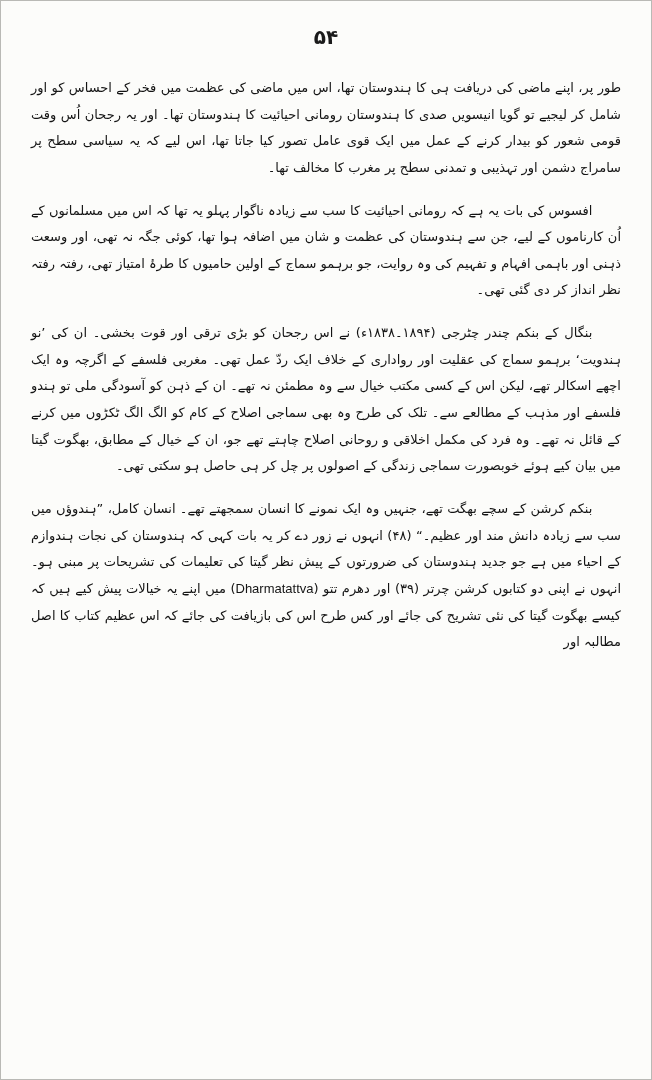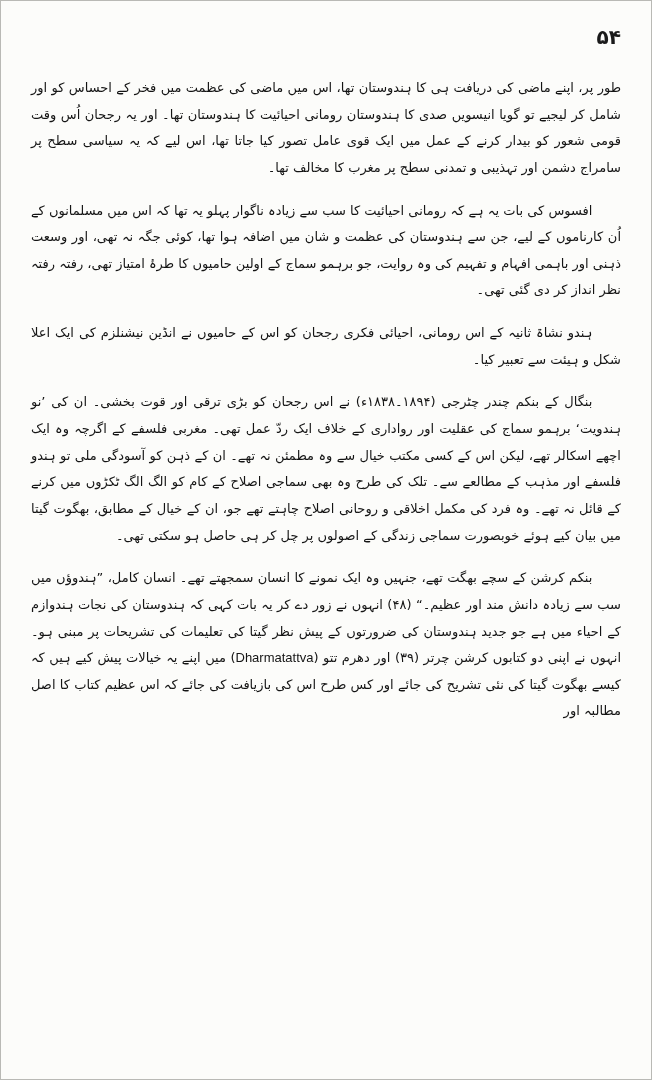--- a/index.html
+++ b/index.html
@@ -20,21 +20,21 @@
     direction: rtl;
   }
   .page-inner {
     position: absolute;
     top: 24px;
     right: 30px;
     left: 30px;
     bottom: 40px;
   }
   .page-number {
-    text-align: right;
+    text-align: center;
     font-size: 20px;
     font-weight: bold;
     color: #1a1a1a;
     margin-bottom: 26px;
     letter-spacing: 1px;
   }
   .text-body {
     direction: rtl;
     text-align: justify;
     text-justify: inter-word;
@@ -58,18 +58,17 @@
 </style>
 </head>
 <body>
 
 <div class="page">
   <div class="page-inner">
     <div class="page-number">۵۴</div>
     <div class="text-body">
         <p>طور پر، اپنے ماضی کی دریافت ہی کا ہندوستان تھا، اس میں ماضی کی عظمت میں فخر کے احساس کو اور شامل کر لیجیے تو گویا انیسویں صدی کا ہندوستان رومانی احیائیت کا ہندوستان تھا۔ اور یہ رجحان اُس وقت قومی شعور کو بیدار کرنے کے عمل میں ایک قوی عامل تصور کیا جاتا تھا، اس لیے کہ یہ سیاسی سطح پر سامراج دشمن اور تہذیبی و تمدنی سطح پر مغرب کا مخالف تھا۔</p>
         <p>افسوس کی بات یہ ہے کہ رومانی احیائیت کا سب سے زیادہ ناگوار پہلو یہ تھا کہ اس میں مسلمانوں کے اُن کارناموں کے لیے، جن سے ہندوستان کی عظمت و شان میں اضافہ ہوا تھا، کوئی جگہ نہ تھی، اور وسعت ذہنی اور باہمی افہام و تفہیم کی وہ روایت، جو برہمو سماج کے اولین حامیوں کا طرۂ امتیاز تھی، رفتہ رفتہ نظر انداز کر دی گئی تھی۔</p>
-        <p>ہندو نشاۃ ثانیہ کے اس رومانی، احیائی فکری رجحان کو اس کے حامیوں نے انڈین نیشنلزم کی ایک اعلا شکل و ہیئت سے تعبیر کیا۔</p>
         <p>بنگال کے بنکم چندر چٹرجی (۱۸۹۴۔۱۸۳۸ء) نے اس رجحان کو بڑی ترقی اور قوت بخشی۔ ان کی ’نو ہندویت‘ برہمو سماج کی عقلیت اور رواداری کے خلاف ایک ردّ عمل تھی۔ مغربی فلسفے کے اگرچہ وہ ایک اچھے اسکالر تھے، لیکن اس کے کسی مکتب خیال سے وہ مطمئن نہ تھے۔ ان کے ذہن کو آسودگی ملی تو ہندو فلسفے اور مذہب کے مطالعے سے۔ تلک کی طرح وہ بھی سماجی اصلاح کے کام کو الگ الگ ٹکڑوں میں کرنے کے قائل نہ تھے۔ وہ فرد کی مکمل اخلاقی و روحانی اصلاح چاہتے تھے جو، ان کے خیال کے مطابق، بھگوت گیتا میں بیان کیے ہوئے خوبصورت سماجی زندگی کے اصولوں پر چل کر ہی حاصل ہو سکتی تھی۔</p>
         <p>بنکم کرشن کے سچے بھگت تھے، جنہیں وہ ایک نمونے کا انسان سمجھتے تھے۔ انسان کامل، ”ہندوؤں میں سب سے زیادہ دانش مند اور عظیم۔“ (۴۸) انہوں نے زور دے کر یہ بات کہی کہ ہندوستان کی نجات ہندوازم کے احیاء میں ہے جو جدید ہندوستان کی ضرورتوں کے پیش نظر گیتا کی تعلیمات کی تشریحات پر مبنی ہو۔ انہوں نے اپنی دو کتابوں کرشن چرتر (۳۹) اور دھرم تتو (<span class="latin">Dharmatattva</span>) میں اپنے یہ خیالات پیش کیے ہیں کہ کیسے بھگوت گیتا کی نئی تشریح کی جائے اور کس طرح اس کی بازیافت کی جائے کہ اس عظیم کتاب کا اصل مطالبہ اور</p>
       </div>
   </div>
 </div>
 
 </body></html>

